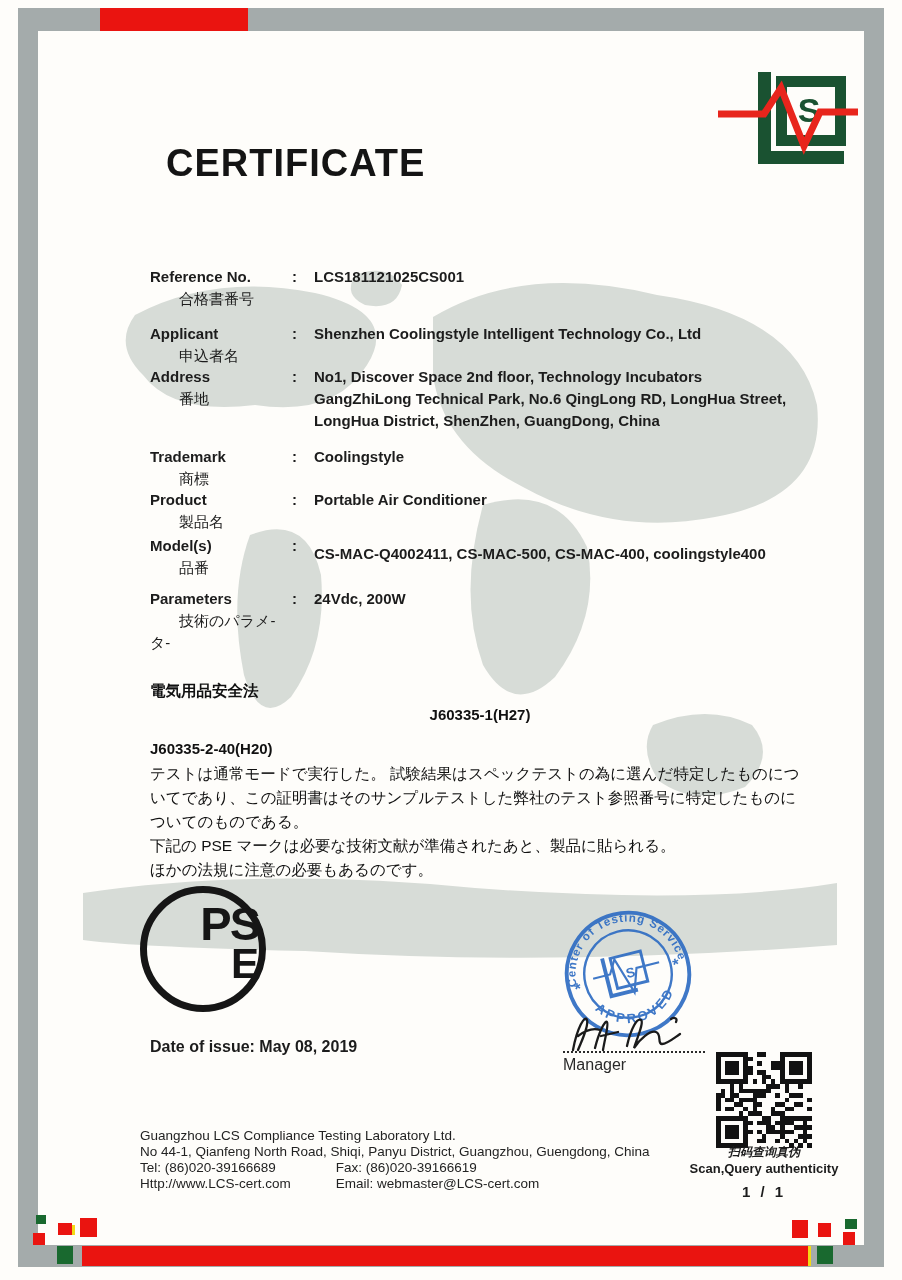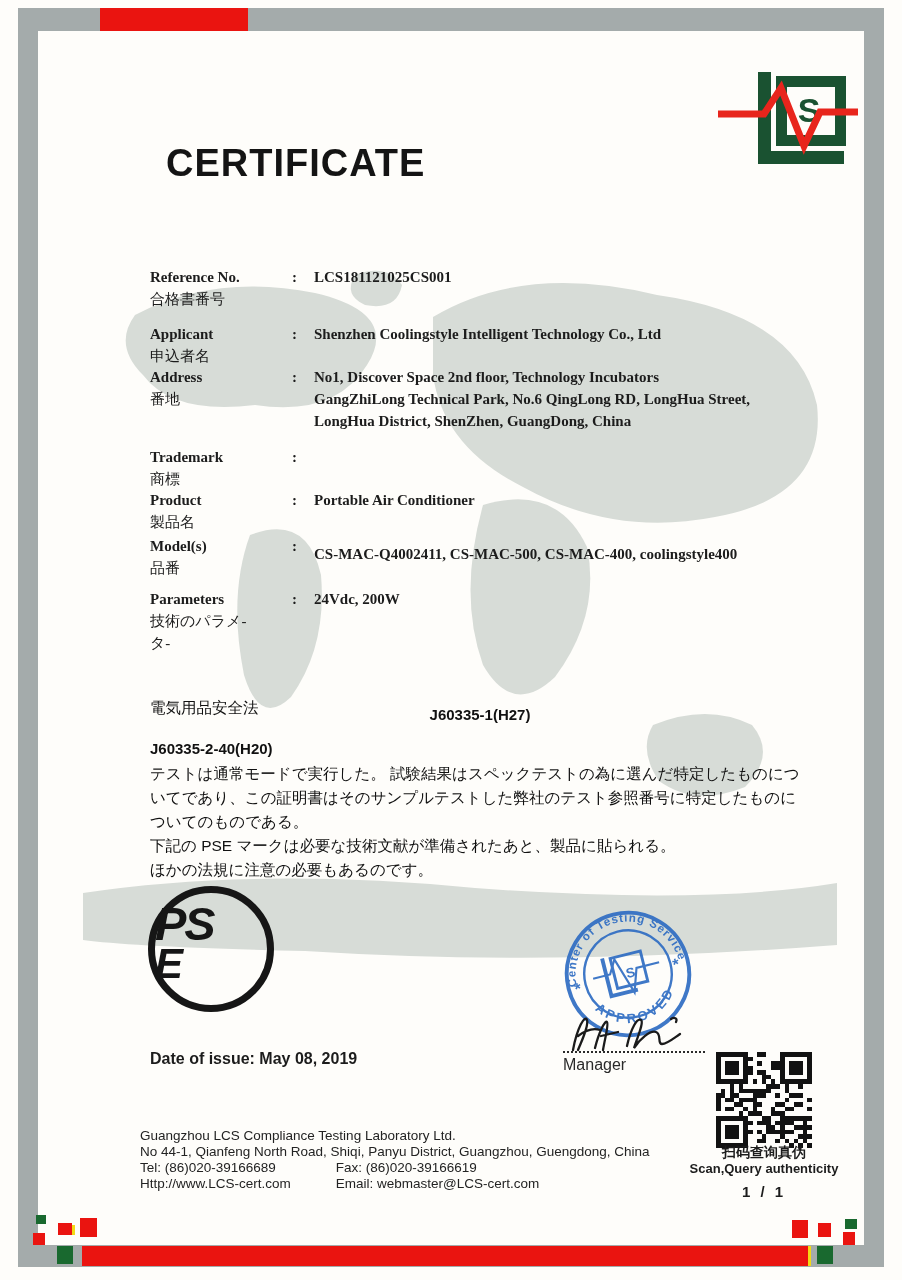--- a/index.html
+++ b/index.html
@@ -11,29 +11,29 @@
   .green{background:#19692f;}
   .yellow{background:#f3d915;}
   .sq{position:absolute;}
   
   .map{position:absolute;left:55px;top:255px;z-index:0;}
   
   .content{position:absolute;inset:0;z-index:1;}
   .abs{position:absolute;}
   .title-main{font-size:38px;font-weight:bold;letter-spacing:1px;color:#141414;}
   .title-sub{font-size:26px;font-weight:bold;margin-top:3px;color:#141414;}
-  .frow{position:absolute;left:150px;display:flex;width:660px;font-family:Liberation Serif, serif;}
+  .frow{position:absolute;left:150px;display:flex;width:660px;}
   .flabel{width:142px;font-size:15px;font-weight:bold;line-height:22px;white-space:pre-line;}
-  .fjp{font-weight:normal;}
+  .fjp{font-weight:normal;margin-left:29px;}
   .fcolon{width:22px;font-size:15px;font-weight:bold;line-height:22px;}
   .fvalue{flex:1;font-size:15px;font-weight:bold;line-height:22px;white-space:pre-line;}
   .jp-line{position:absolute;left:150px;width:660px;font-size:15.5px;line-height:24px;color:#111;}
   .std{font-weight:bold;font-size:15px;}
-  .pse{position:absolute;left:148px;top:886px;width:112px;height:112px;border:7px solid #161616;
-       border-radius:50%;text-align:left;font-style:italic;}
+  .pse{position:absolute;left:140px;top:886px;width:112px;height:112px;border:7px solid #161616;
+       border-radius:50%;text-align:right;}
   .pse-ps{font-size:47px;font-weight:bold;letter-spacing:-2px;line-height:46px;margin-top:8px;color:#161616;}
   .pse-e{font-size:42px;font-weight:bold;line-height:38px;margin-top:-2px;color:#161616;}
   .date{font-size:16px;font-weight:bold;}
   .stamp{position:absolute;left:560px;top:906px;opacity:.92;}
   .sig{position:absolute;left:563px;top:1006px;}
   .sig-line{position:absolute;left:563px;top:1051px;width:142px;border-bottom:2px dotted #2b2b2b;}
   .manager{position:absolute;left:563px;top:1056px;width:142px;text-align:left;font-size:16px;color:#2a2a2a;}
   .qr{position:absolute;left:716px;top:1052px;}
   .qr-cap{position:absolute;left:688px;width:152px;text-align:center;font-weight:bold;}
   .pagenum{position:absolute;left:716px;top:1183px;width:96px;text-align:center;
@@ -108,54 +108,55 @@
     <div class="frow" style="top:366px;">
       <div class="flabel"><span>Address</span><br><span class="fjp">番地</span></div>
       <div class="fcolon">:</div>
       <div class="fvalue">No1, Discover Space 2nd floor, Technology Incubators
 GangZhiLong Technical Park, No.6 QingLong RD, LongHua Street,
 LongHua District, ShenZhen, GuangDong, China</div>
     </div>
     <div class="frow" style="top:446px;">
       <div class="flabel"><span>Trademark</span><br><span class="fjp">商標</span></div>
       <div class="fcolon">:</div>
+      <div class="fvalue">Coolingstyle</div>
     </div>
     <div class="frow" style="top:489px;">
       <div class="flabel"><span>Product</span><br><span class="fjp">製品名</span></div>
       <div class="fcolon">:</div>
       <div class="fvalue">Portable Air Conditioner</div>
     </div>
     <div class="frow" style="top:535px;">
       <div class="flabel"><span>Model(s)</span><br><span class="fjp">品番</span></div>
       <div class="fcolon">:</div>
       <div class="fvalue" style="padding-top:8px;">CS-MAC-Q4002411, CS-MAC-500, CS-MAC-400, coolingstyle400</div>
     </div>
     <div class="frow" style="top:588px;">
       <div class="flabel"><span>Parameters</span><br><span class="fjp">技術のパラメ-
 タ-</span></div>
       <div class="fcolon">:</div>
       <div class="fvalue">24Vdc, 200W</div>
     </div>
 
-    <div class="jp-line" style="top:696px;">電気用品安全法</div>
+    <div class="jp-line" style="top:679px;font-weight:bold;">電気用品安全法</div>
     <div class="jp-line std" style="top:703px;text-align:center;">J60335-1(H27)</div>
     <div class="jp-line std" style="top:737px;">J60335-2-40(H20)</div>
 
     <div class="jp-line" style="top:762px;">テストは通常モードで実行した。 試験結果はスペックテストの為に選んだ特定したものにつ</div>
     <div class="jp-line" style="top:786px;">いてであり、この証明書はそのサンプルテストした弊社のテスト参照番号に特定したものに</div>
     <div class="jp-line" style="top:810px;">ついてのものである。</div>
     <div class="jp-line" style="top:858px;">ほかの法規に注意の必要もあるのです。</div>
     <div class="jp-line" style="top:834px;">下記の PSE マークは必要な技術文献が準備されたあと、製品に貼られる。</div>
 
     <div class="pse">
       <div class="pse-ps">PS</div>
       <div class="pse-e">E</div>
     </div>
 
-    <div class="abs date" style="left:150px;top:1038px;margin-top:12px;">Date of issue: May 08, 2019</div>
+    <div class="abs date" style="left:150px;top:1038px;">Date of issue: May 08, 2019</div>
 
     <svg class="stamp" width="136" height="136" viewBox="0 0 140 140">
       <g transform="rotate(-14 70 70)">
         <circle cx="70" cy="70" r="63" fill="none" stroke="#2f6dc3" stroke-width="4"></circle>
         <circle cx="70" cy="70" r="45" fill="none" stroke="#2f6dc3" stroke-width="2.5"></circle>
         <path id="arcTop" d="M 16,70 A 54,54 0 1 1 124,70" fill="none"></path>
         <path id="arcBot" d="M 25,92 A 50,50 0 0 0 115,92" fill="none"></path>
         <text font-size="12" font-weight="bold" fill="#2f6dc3" letter-spacing="1" font-family="Liberation Sans,sans-serif">
           <textPath href="#arcTop" startOffset="50%" text-anchor="middle">Center of Testing Service</textPath>
         </text>
@@ -403,21 +404,21 @@
         <rect x="1" y="20" width="1" height="1" fill="#121212"></rect>
         <rect x="2" y="20" width="1" height="1" fill="#121212"></rect>
         <rect x="3" y="20" width="1" height="1" fill="#121212"></rect>
         <rect x="4" y="20" width="1" height="1" fill="#121212"></rect>
         <rect x="5" y="20" width="1" height="1" fill="#121212"></rect>
         <rect x="6" y="20" width="1" height="1" fill="#121212"></rect>
         <rect x="16" y="20" width="1" height="1" fill="#121212"></rect>
         <rect x="18" y="20" width="1" height="1" fill="#121212"></rect>
         <rect x="20" y="20" width="1" height="1" fill="#121212"></rect>
       </svg>
-    <div class="qr-cap" style="top:1144px;font-size:14px;">扫码查询真伪</div>
+    <div class="qr-cap" style="top:1144px;font-size:12px;font-style:italic;">扫码查询真伪</div>
     <div class="qr-cap" style="top:1161px;font-size:13px;">Scan,Query authenticity</div>
     <div class="pagenum">1 / 1</div>
 
     <div class="footer">
       <div>Guangzhou LCS Compliance Testing Laboratory Ltd.</div>
       <div>No 44-1, Qianfeng North Road, Shiqi, Panyu District, Guangzhou, Guengdong, China</div>
       <div>
         <span class="fcol">Tel: (86)020-39166689</span>
         <span>Fax: (86)020-39166619</span>
       </div>

